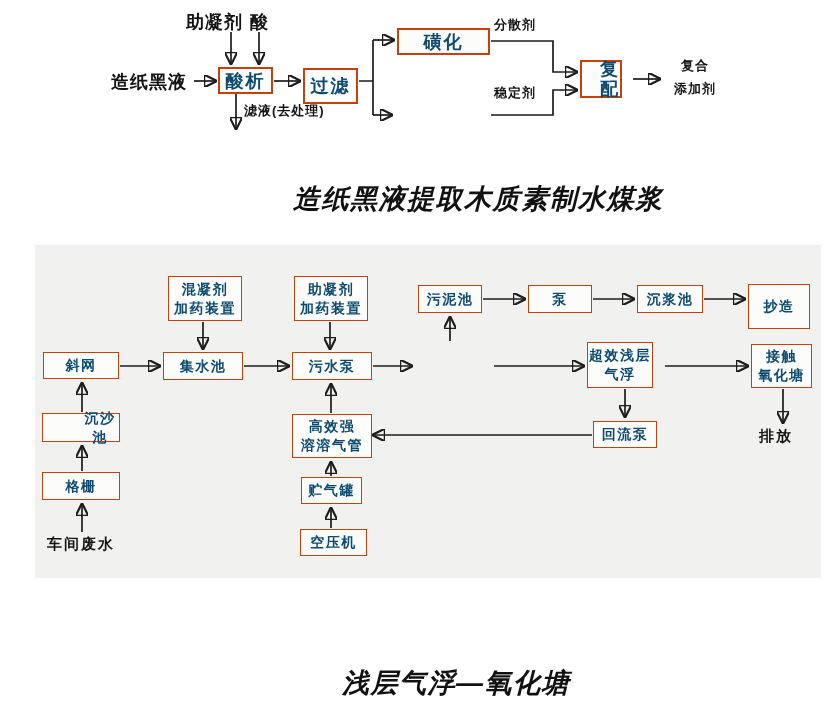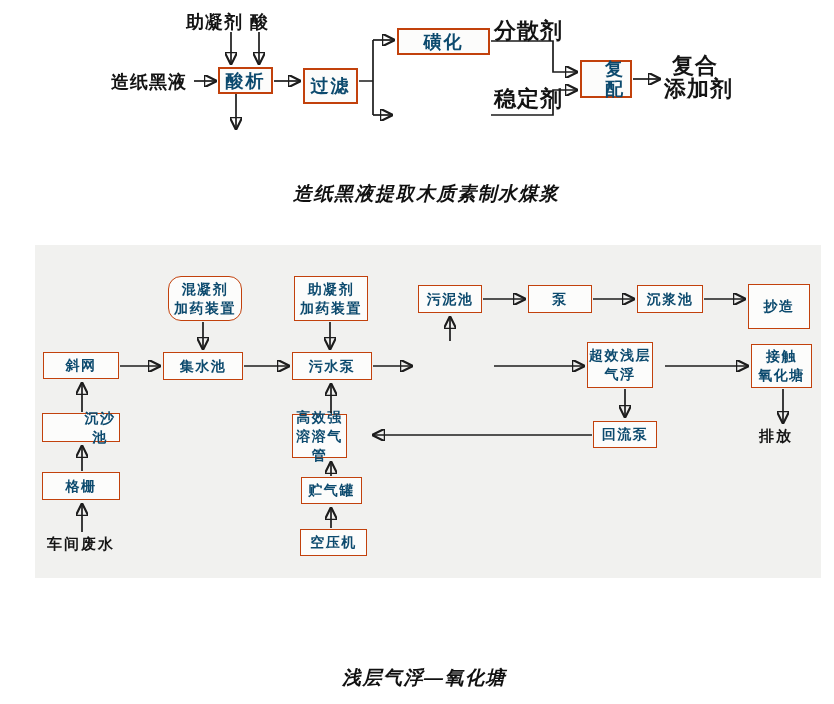--- a/index.html
+++ b/index.html
@@ -10,24 +10,24 @@
   .panel{position:absolute;left:35px;top:245px;width:786px;height:333px;background:#f1f1ef;}
   .node{
     position:absolute;box-sizing:border-box;border:2px solid #c2410c;background:#fcfcfb;
     display:flex;flex-direction:column;align-items:center;justify-content:center;
     text-align:center;font-weight:700;color:#0c4a6e;
   }
   .d1n{font-size:18px;letter-spacing:2px;line-height:20px;}
   .d2n{font-size:14px;letter-spacing:1.5px;line-height:19px;border-width:1.5px;}
   .lbl{position:absolute;font-weight:700;white-space:nowrap;color:#141414;}
   .l18{font-size:18px;letter-spacing:1px;}
-  .l17{font-size:22px;letter-spacing:1px;}
+  .l17{font-size:13px;letter-spacing:1px;}
   .l15{font-size:15px;letter-spacing:2px;}
   .twoline{text-align:center;line-height:23px;}
-  .cap{position:absolute;font-style:italic;font-weight:800;font-size:19px;letter-spacing:1.5px;color:#111;}
+  .cap{position:absolute;font-style:italic;font-weight:800;font-size:27px;letter-spacing:1.5px;color:#111;}
   svg.wires{position:absolute;left:0;top:0;pointer-events:none;}
   svg.wires path{stroke:#1c1c1c;stroke-width:1.7;fill:none;}
 </style>
 </head>
 <body>
 
 <div class="stage">
 
   <span class="lbl l18" style="left:186px;top:10px;">助凝剂</span>
   <span class="lbl l18" style="left:250px;top:10px;">酸</span>
@@ -35,37 +35,38 @@
 
   <div class="node d1n" style="left:218px;top:67px;width:55px;height:27px;">
     <span>酸析</span>
   </div>
   <div class="node d1n" style="left:303px;top:68px;width:55px;height:36px;justify-content:center;">
     <span>过滤</span>
   </div>
   <div class="node d1n" style="left:397px;top:28px;width:93px;height:27px;">
     <span>磺化</span>
   </div>
-  <div class="node d1n" style="left:580px;top:60px;width:52px;height:38px;padding-left:18px;">
+  <div class="node d1n" style="left:580px;top:60px;width:42px;height:38px;padding-left:18px;">
     <span>复配</span>
   </div>
 
+  <span class="lbl l17" style="left:244px;top:102px;">滤液(去处理)</span>
   <span class="lbl l17" style="left:494px;top:16px;">分散剂</span>
   <span class="lbl l17" style="left:494px;top:84px;">稳定剂</span>
 
   <div class="lbl l17 twoline" style="left:664px;top:54px;width:62px;">
     <span style="display:block;">复合</span>
     <span style="display:block;">添加剂</span>
   </div>
 
   <div class="cap" style="left:293px;top:181px;">造纸黑液提取木质素制水煤浆</div>
 
   <div class="panel"></div>
 
-  <div class="node d2n" style="left:168px;top:276px;width:74px;height:45px;border-radius:13px;">
+  <div class="node d2n" style="left:168px;top:276px;width:74px;height:45px;">
     <span>混凝剂</span>
     <span>加药装置</span>
   </div>
   <div class="node d2n" style="left:294px;top:276px;width:74px;height:45px;">
     <span>助凝剂</span>
     <span>加药装置</span>
   </div>
   <div class="node d2n" style="left:418px;top:285px;width:64px;height:28px;">
     <span>污泥池</span>
   </div>
@@ -97,21 +98,21 @@
     <span>氧化塘</span>
   </div>
 
   <div class="node d2n" style="left:42px;top:413px;width:78px;height:29px;padding-left:38px;">
     <span>沉沙池</span>
   </div>
   <div class="node d2n" style="left:42px;top:472px;width:78px;height:28px;">
     <span>格栅</span>
   </div>
 
-  <div class="node d2n" style="left:292px;top:414px;width:55px;height:44px;">
+  <div class="node d2n" style="left:292px;top:414px;width:80px;height:44px;">
     <span>高效强</span>
     <span>溶溶气管</span>
   </div>
   <div class="node d2n" style="left:301px;top:477px;width:61px;height:27px;">
     <span>贮气罐</span>
   </div>
   <div class="node d2n" style="left:300px;top:529px;width:67px;height:27px;">
     <span>空压机</span>
   </div>
 

